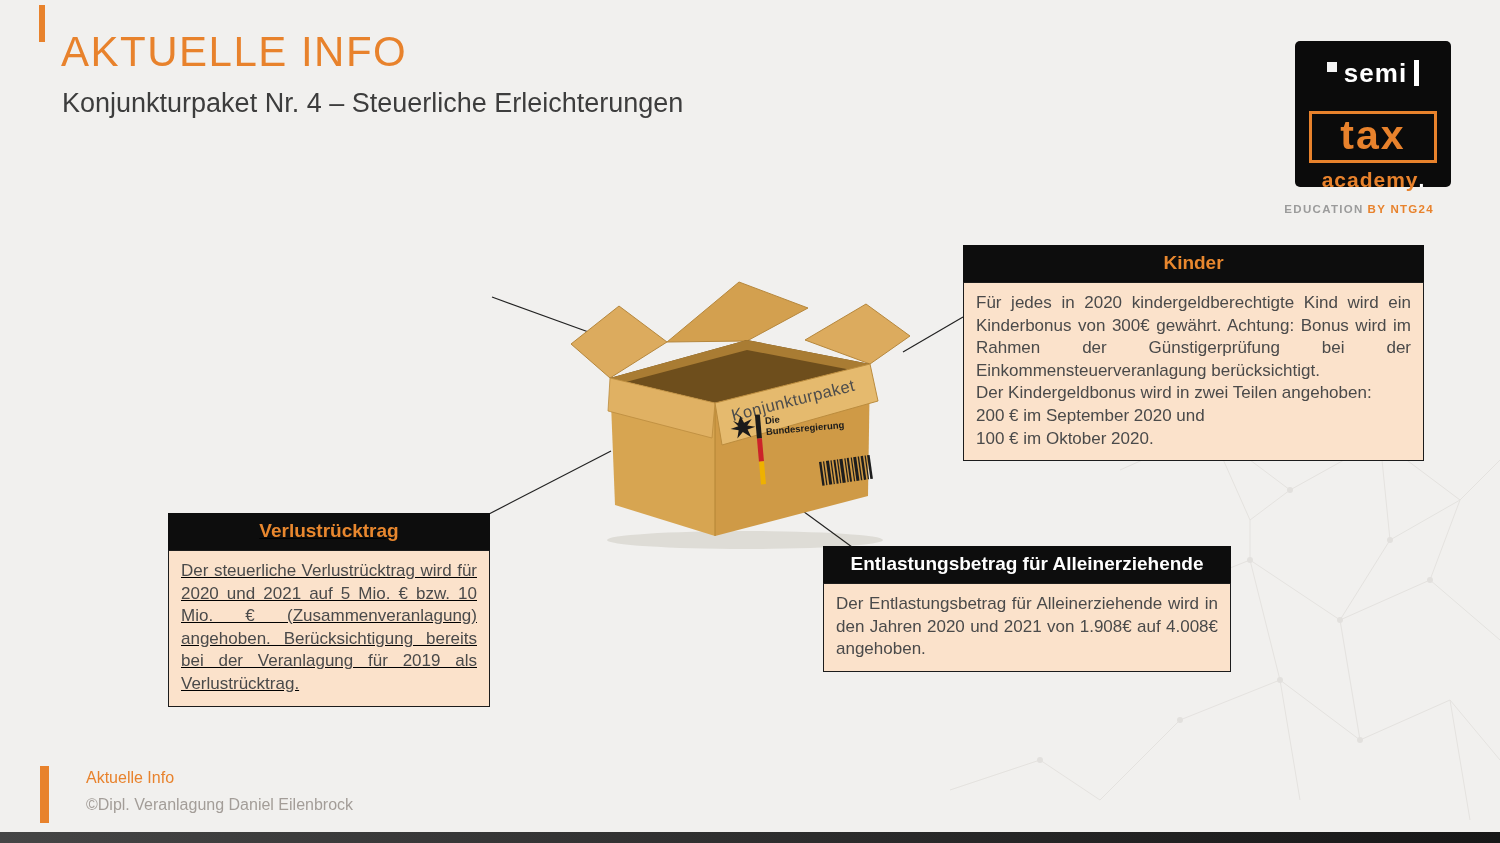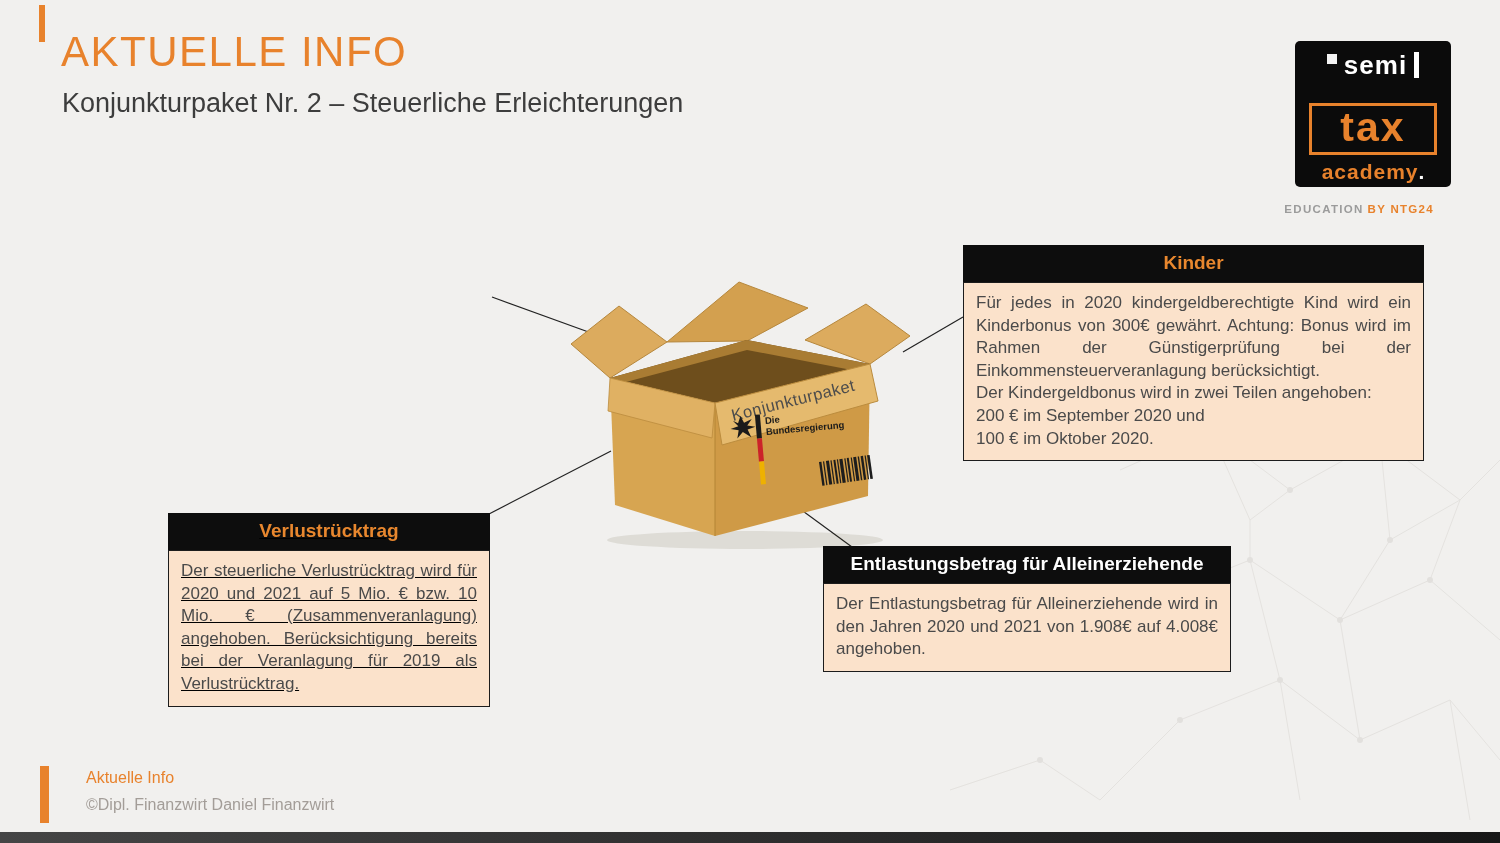--- a/index.html
+++ b/index.html
@@ -8,21 +8,21 @@
   .slide { position:relative; width:1500px; height:843px; background:var(--bg,#f1f0ee); overflow:hidden; }
   .layer { position:absolute; left:0; top:0; width:1500px; height:843px; pointer-events:none; }
   .bg-pattern { z-index:0; }
   .connectors { z-index:2; }
 
   .top-tick { position:absolute; left:39px; top:5px; width:6px; height:37px; background:var(--accent,#e8822c); z-index:1; }
   .page-title { position:absolute; left:61px; top:28px; font-size:42px; font-weight:400; letter-spacing:1.5px; color:var(--accent,#e8822c); z-index:1; }
   .page-subtitle { position:absolute; left:62px; top:88px; font-size:27px; color:var(--subtitle-text,#3d3d3d); z-index:1; }
 
   
-  .logo { position:absolute; left:1295px; top:41px; width:156px; height:146px; background:#0b0b0b; border-radius:5px; padding-top:11px; z-index:1; }
+  .logo { position:absolute; left:1295px; top:41px; width:156px; height:146px; background:#0b0b0b; border-radius:5px; padding-top:19px; z-index:1; }
   .logo-row1 { display:flex; align-items:flex-start; justify-content:center; gap:7px; height:32px; }
   .logo-square { width:10px; height:10px; background:#f4f4f4; margin-top:2px; }
   .logo-semi { color:#ffffff; font-size:26px; font-weight:700; letter-spacing:1px; line-height:1; }
   .logo-pipe { width:5px; height:26px; background:#ffffff; }
   .logo-taxbox { margin:19px auto 0; width:128px; border:3px solid var(--accent,#e8822c); text-align:center; padding:1px 0 4px; }
   .logo-taxbox .txt { color:var(--accent,#e8822c); font-size:41px; font-weight:700; letter-spacing:2px; line-height:1; }
   .logo-academy { margin-top:5px; text-align:center; }
   .logo-academy .txt { color:var(--accent,#e8822c); font-size:21px; font-weight:700; letter-spacing:1px; }
   .logo-academy .dot { color:#ffffff; font-size:21px; font-weight:700; }
   .logo-tagline { position:absolute; left:1151px; top:203px; width:283px; text-align:right; font-size:11.5px; letter-spacing:1.3px; font-weight:700; z-index:1; }
@@ -73,21 +73,21 @@
       <circle cx="1280" cy="680" r="3"></circle>
         <circle cx="1360" cy="740" r="3"></circle>
         <circle cx="1180" cy="720" r="3"></circle>
       <circle cx="1040" cy="760" r="3"></circle>
         <circle cx="1390" cy="540" r="3"></circle>
     </g>
   </svg>
 
   <div class="top-tick"></div>
   <div class="page-title">AKTUELLE INFO</div>
-  <div class="page-subtitle">Konjunkturpaket Nr. 2 – Steuerliche Erleichterungen</div>
+  <div class="page-subtitle">Konjunkturpaket Nr. 4 – Steuerliche Erleichterungen</div>
 
   <div class="logo">
     <div class="logo-row1">
       <span class="logo-square"></span>
       <span class="logo-semi">semi</span>
       <span class="logo-pipe"></span>
     </div>
     <div class="logo-taxbox">
       <span class="txt">tax</span>
     </div>
@@ -175,16 +175,16 @@
     <div class="callout-body">Der steuerliche Verlustrücktrag wird für 2020 und 2021 auf 5 Mio. € bzw. 10 Mio. € (Zusammenveranlagung) angehoben. Berücksichtigung bereits bei der Veranlagung für 2019 als Verlustrücktrag.</div>
   </div>
 
   <div class="callout" id="callout-entlastung">
     <div class="callout-title alt">Entlastungsbetrag für Alleinerziehende</div>
     <div class="callout-body">Der Entlastungsbetrag für Alleinerziehende wird in den Jahren 2020 und 2021 von 1.908€ auf 4.008€ angehoben.</div>
   </div>
 
   <div class="footer-bar"></div>
   <div class="footer-line1">Aktuelle Info</div>
-  <div class="footer-line2">©Dipl. Finanzwirt Daniel Finanzwirt</div>
+  <div class="footer-line2">©Dipl. Veranlagung Daniel Eilenbrock</div>
   <div class="bottom-strip"></div>
 
 </div>
 
 </body></html>

